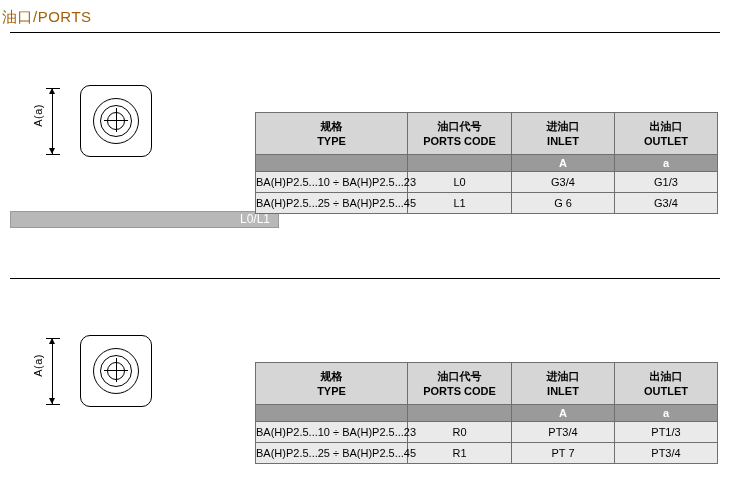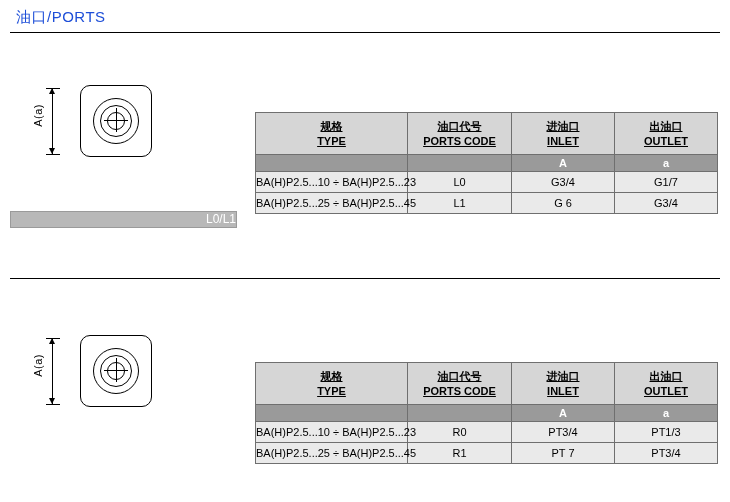--- a/index.html
+++ b/index.html
@@ -10,25 +10,25 @@
     width: 730px;
     height: 502px;
     background: #ffffff;
     font-family: "Liberation Sans", sans-serif;
     color: #000000;
     position: relative;
     overflow: hidden;
   }
   .page-title {
     position: absolute;
-    left: 16px;
+    left: 2px;
     top: 8px;
     font-size: 15px;
     letter-spacing: 0.5px;
-    color: #1d4ed8;
+    color: #a16207;
   }
   .hr {
     position: absolute;
     left: 10px;
     width: 710px;
     height: 1px;
     background: #000;
   }
   .hr-top { top: 32px; }
   .hr-mid { top: 278px; }
@@ -120,29 +120,30 @@
     top: 108px;
     width: 1px;
     height: 24px;
     background: #000;
   }
 
   
   .code-bar {
     position: absolute;
     left: 10px;
-    width: 227px;
+    width: 269px;
     height: 17px;
     background: #b8b8b8;
     border: 1px solid #9a9a9a;
     box-sizing: border-box;
     color: #ffffff;
     font-size: 12px;
     text-align: right;
     line-height: 15px;
+    padding-right: 8px;
   }
   .code-bar-1 { top: 211px; }
   .code-bar-2 { top: 504px; }
 
   
   table.ports {
     position: absolute;
     border-collapse: collapse;
     width: 462px;
     table-layout: fixed;
@@ -157,21 +158,20 @@
     font-size: 11px;
     padding: 0;
     box-sizing: border-box;
   }
   .hdr-row td {
     background: #d6d6d6;
     height: 42px;
     font-weight: bold;
     line-height: 1.35;
     font-size: 11.5px;
-    text-decoration: underline;
   }
   .sub-row td {
     background: #9a9a9a;
     color: #ffffff;
     height: 17px;
     font-weight: bold;
     font-size: 11px;
   }
   .sub-row td.blank {
     background: #9a9a9a;
@@ -238,21 +238,21 @@
   <tr class="sub-row">
     <td class="blank"></td>
     <td class="blank"></td>
     <td>A</td>
     <td>a</td>
   </tr>
   <tr class="data-row">
     <td class="nowrap">BA(H)P2.5...10 ÷ BA(H)P2.5...23</td>
     <td>L0</td>
     <td>G3/4</td>
-    <td>G1/7</td>
+    <td>G1/3</td>
   </tr>
   <tr class="data-row">
     <td class="nowrap">BA(H)P2.5...25 ÷ BA(H)P2.5...45</td>
     <td>L1</td>
     <td>G 6</td>
     <td>G3/4</td>
   </tr>
 </tbody>
   </table>
 

